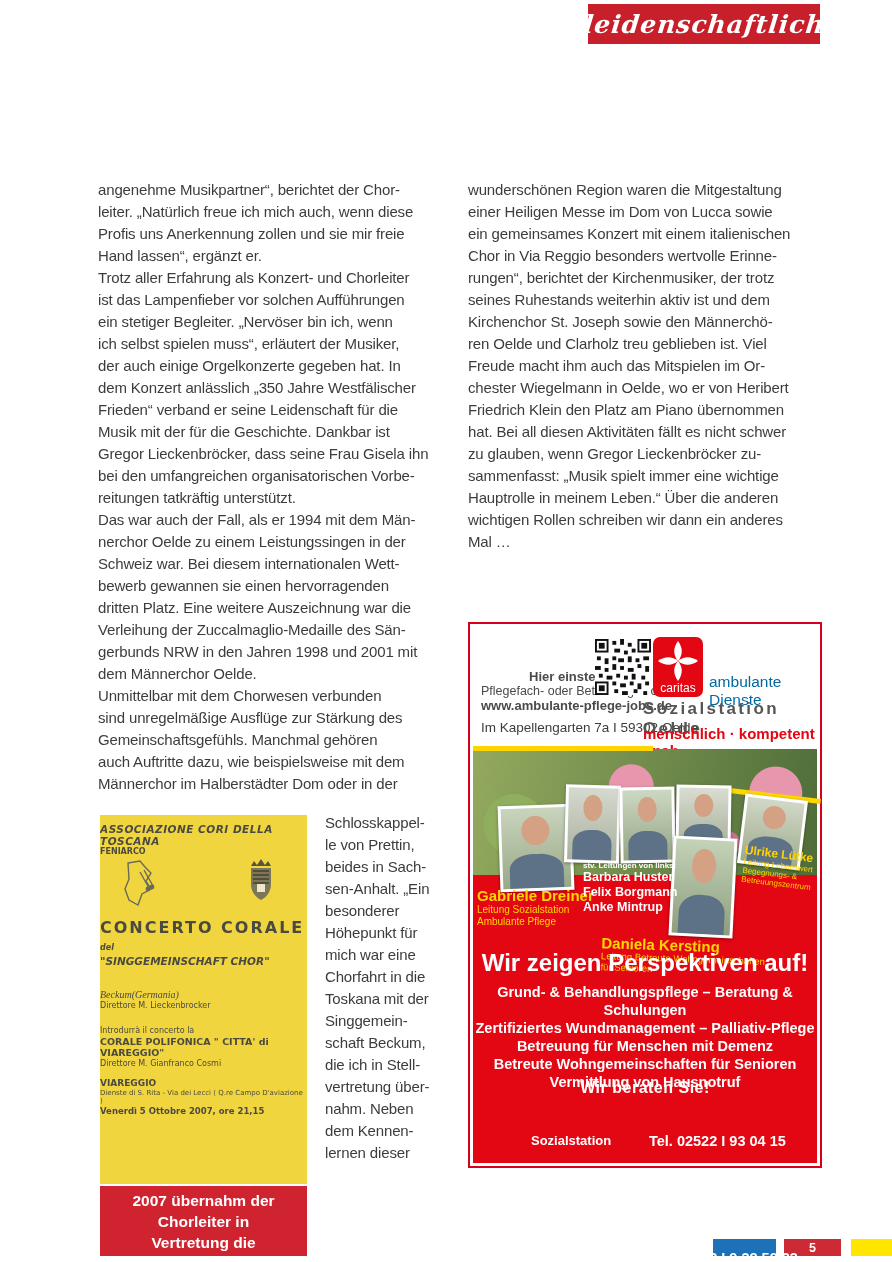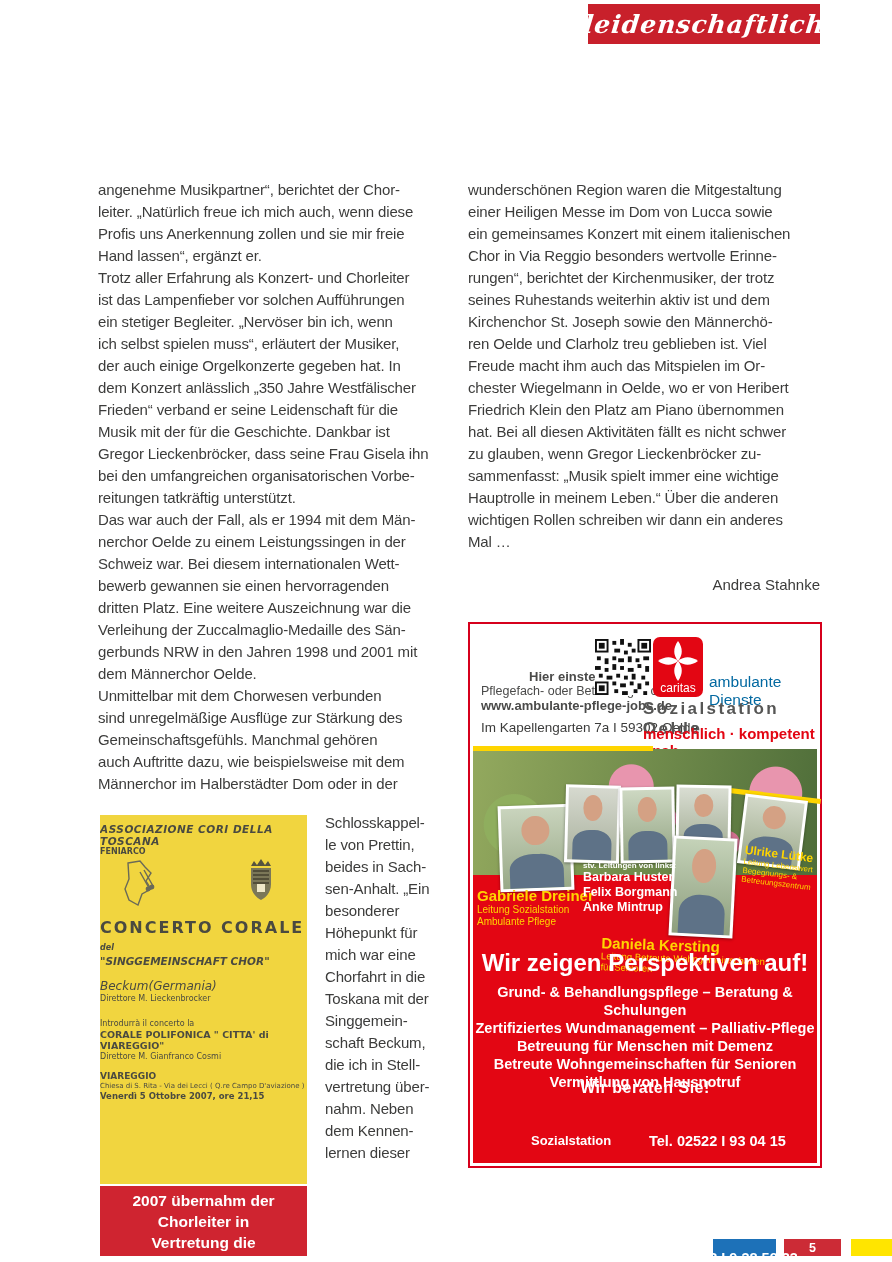--- a/index.html
+++ b/index.html
@@ -27,21 +27,21 @@
                    text-align:left; color:#4a4a40; overflow:hidden;
                    font-family:"DejaVu Sans", sans-serif; }
   .pt1 { padding-top:8px; font-size:10.5px; font-weight:bold; font-style:italic; letter-spacing:.5px; }
   .pt2 { font-size:8px; font-weight:bold; }
   .poster-icons { position:relative; height:58px; }
   .tuscany { position:absolute; left:18px; top:2px; }
   .crest { position:absolute; right:28px; top:0px; }
   .pt3 { font-size:16px; font-weight:bold; letter-spacing:2px; margin-top:4px; }
   .pt4 { font-size:8px; font-weight:bold; font-style:italic; margin-top:6px; }
   .pt5 { font-size:10.5px; font-weight:bold; font-style:italic; margin-top:3px; }
-  .pt6 { font-size:12px; font-style:italic; margin-top:12px; }
+  .pt6 { font-size:10px; font-style:italic; margin-top:22px;font-family:Liberation Serif, serif; }
   .pt7 { font-size:8px; margin-top:1px; }
   .pt8 { font-size:8px; margin-top:16px; }
   .pt9 { font-size:9.5px; font-weight:bold; margin-top:1px; }
   .pt10 { font-size:8px; margin-top:1px; }
   .pt11 { font-size:9px; font-weight:bold; margin-top:10px; }
   .pt12 { font-size:7px; margin-top:1px; }
   .pt13 { font-size:8.5px; font-weight:bold; margin-top:1px; }
   .poster-caption { width:207px; height:70px; background:#cf2430; color:#fff; margin-top:2px;
                     font-size:15.5px; font-weight:bold; line-height:21px; text-align:center;
                     padding-top:4px; white-space:pre-line; }
@@ -172,21 +172,20 @@
 mich war eine
 Chorfahrt in die
 Toskana mit der
 Singgemein-
 schaft Beckum,
 die ich in Stell-
 vertretung über-
 nahm. Neben
 dem Kennen-
 lernen dieser</div>
-  <div class="byline">Andrea Stahnke</div>
 
   <div class="poster">
     <div class="poster-yellow">
       <div class="pt1">ASSOCIAZIONE CORI DELLA TOSCANA</div>
       <div class="pt2">FENIARCO</div>
       <div class="poster-icons">
         <svg class="tuscany" width="44" height="54" viewBox="0 0 44 54">
           <path d="M10,5 L22,3 L27,9 L33,15 L28,23 L33,31 L24,36 L20,47 L11,42 L7,31 L11,21 Z" fill="none" stroke="#6a6a58" stroke-width="1.4"></path>
           <path d="M22,14 l9,16 M26,12 l9,16" stroke="#6a6a58" stroke-width="1.4" fill="none"></path>
           <circle cx="30" cy="31" r="2.4" fill="#6a6a58"></circle>
@@ -201,21 +200,21 @@
       </div>
       <div class="pt3">CONCERTO  CORALE</div>
       <div class="pt4">del</div>
       <div class="pt5">"SINGGEMEINSCHAFT CHOR"</div>
       <div class="pt6">Beckum(Germania)</div>
       <div class="pt7">Direttore  M. Lieckenbrocker</div>
       <div class="pt8">Introdurrà il concerto la</div>
       <div class="pt9">CORALE POLIFONICA " CITTA' di VIAREGGIO"</div>
       <div class="pt10">Direttore  M. Gianfranco Cosmi</div>
       <div class="pt11">VIAREGGIO</div>
-      <div class="pt12">Chiesa di S. Rita -  Via dei Lecci ( Q.re Campo D'aviazione )</div>
+      <div class="pt12">Dienste di S. Rita -  Via dei Lecci ( Q.re Campo D'aviazione )</div>
       <div class="pt13">Venerdì  5 Ottobre 2007,  ore 21,15</div>
 
     </div>
     <div class="poster-caption">2007 übernahm der Chorleiter in
 Vertretung die Singgemeinschaft
 Beckum auf einer Toskana-Fahrt.</div>
   </div>
 
   <div class="ad">
     <div class="ad-inner">

